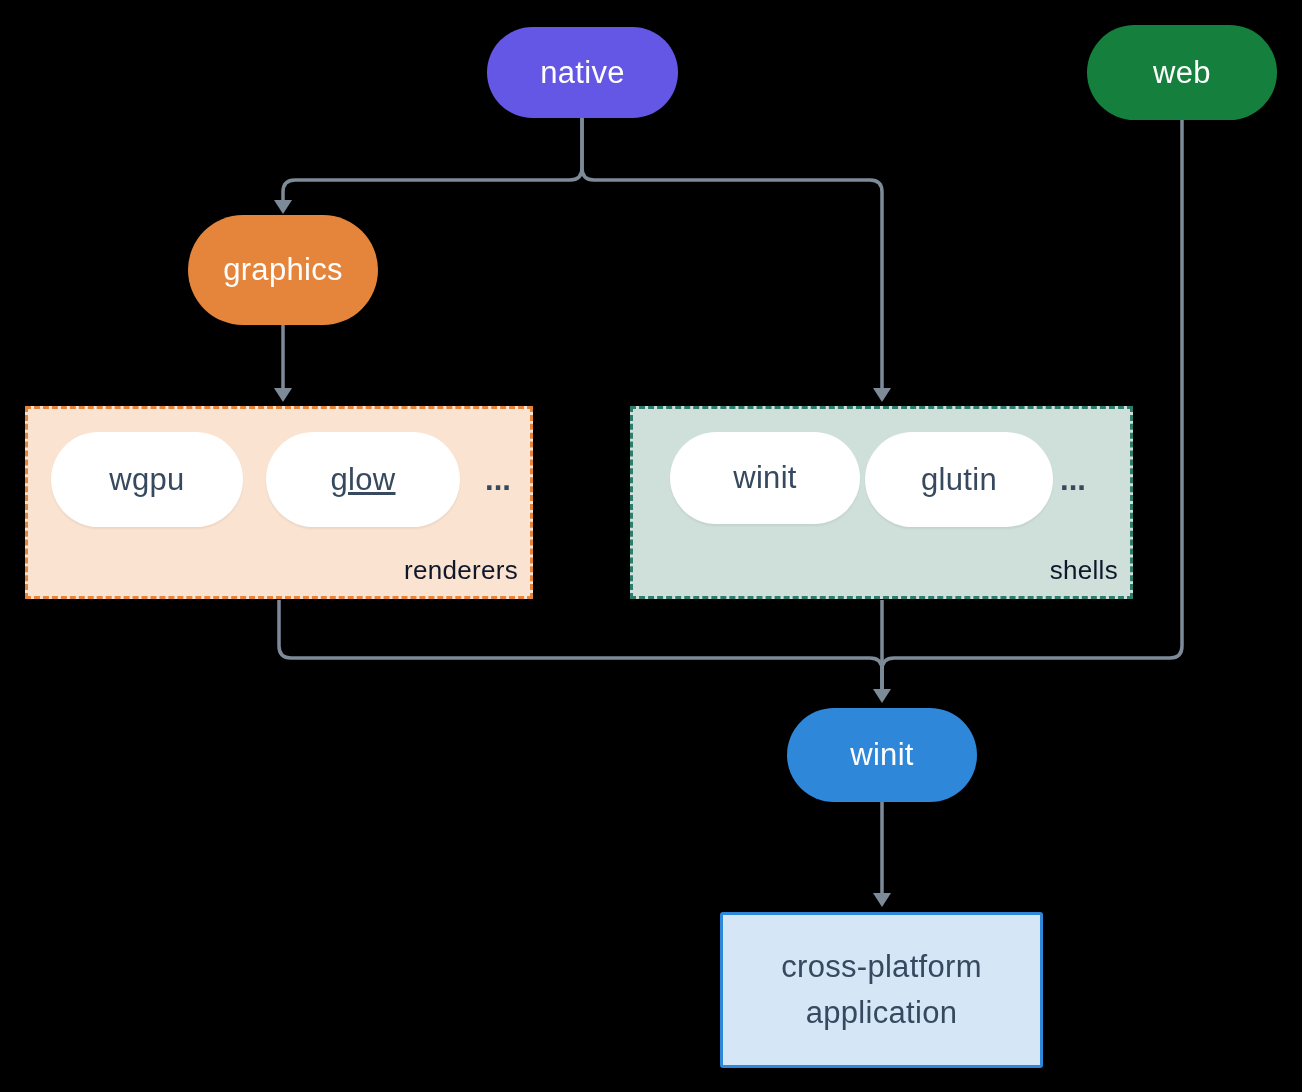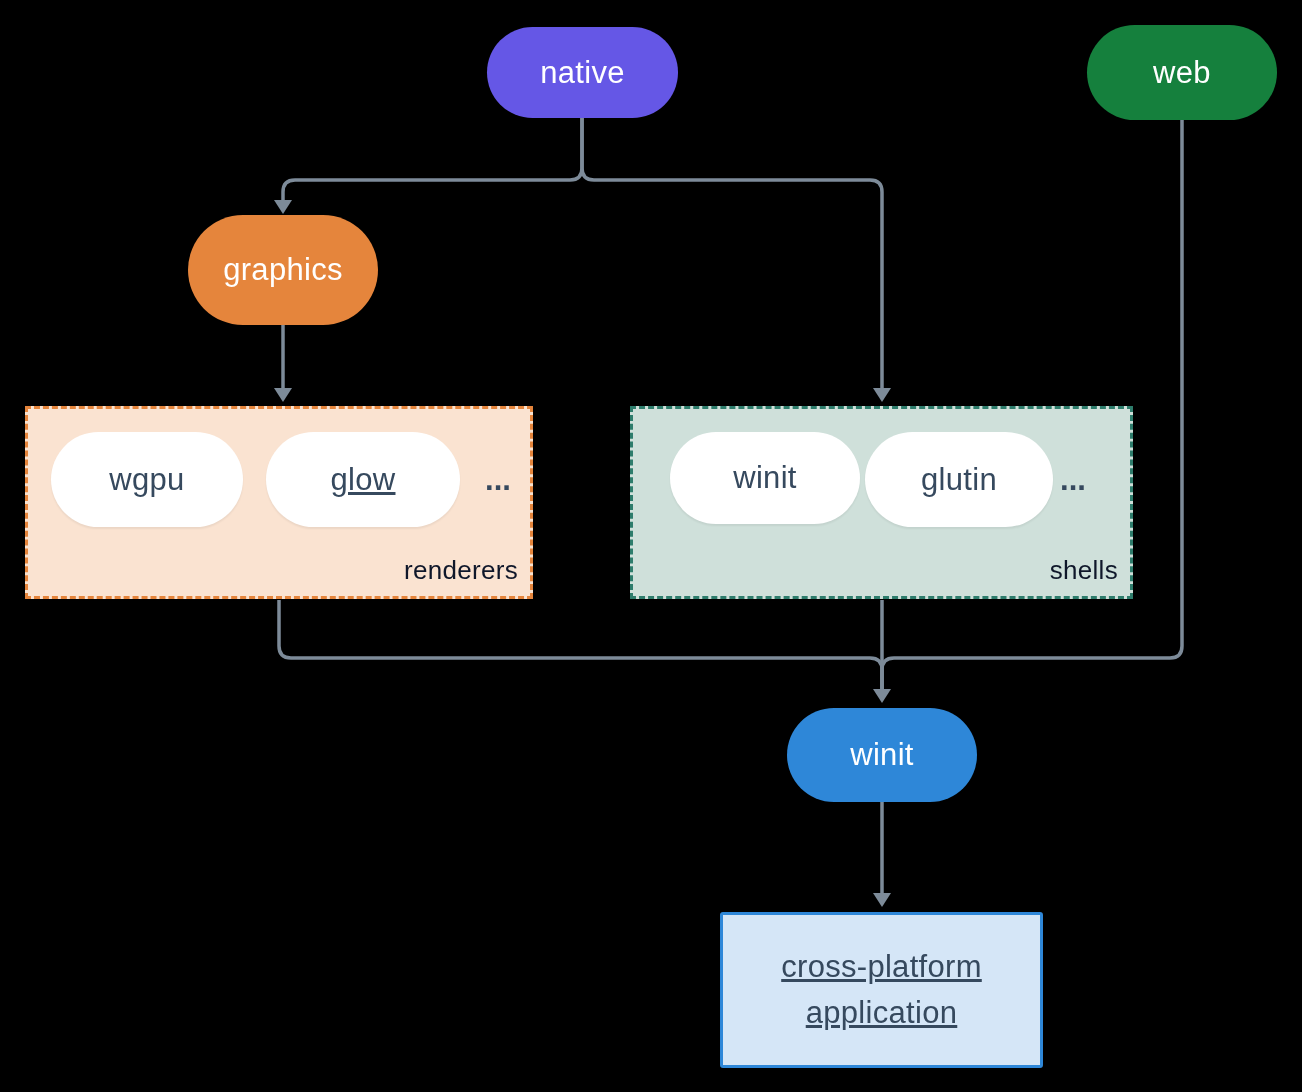--- a/index.html
+++ b/index.html
@@ -50,21 +50,20 @@
     position:absolute;right:12px;bottom:10px;
     color:#0f172a;font-size:26px;letter-spacing:.3px;
   }
   #node-app{
     position:absolute;z-index:2;box-sizing:border-box;
     left:720px;top:912px;width:323px;height:156px;
     background:#d5e6f7;border:3px solid #2e87d8;border-radius:3px;
     display:flex;align-items:center;justify-content:center;text-align:center;
     color:#36495e;font-size:31px;line-height:46px;letter-spacing:.3px;
     padding:0 28px;
-    text-decoration:underline;
   }
 </style>
 </head>
 <body>
 
 <div id="canvas">
 
   <svg id="edges" width="1302" height="1092" viewBox="0 0 1302 1092">
     <g stroke="#7d8b99" stroke-width="3.5" fill="none">
 

